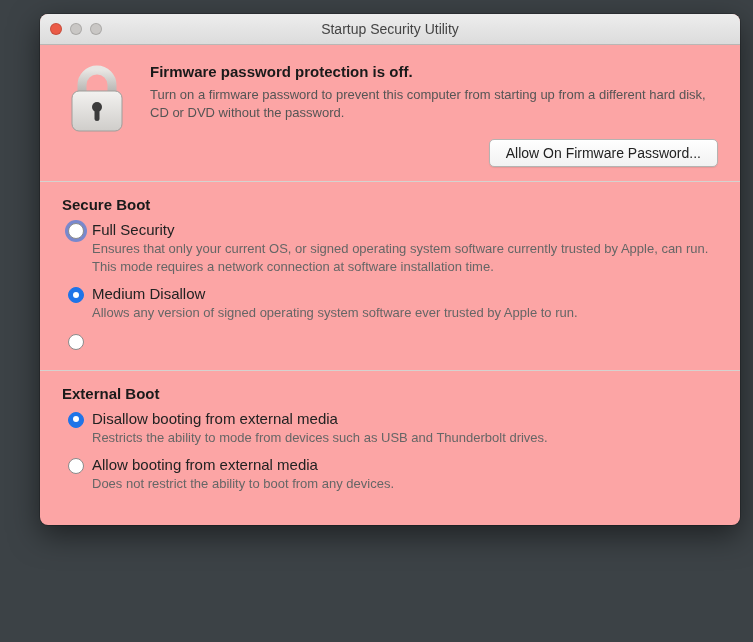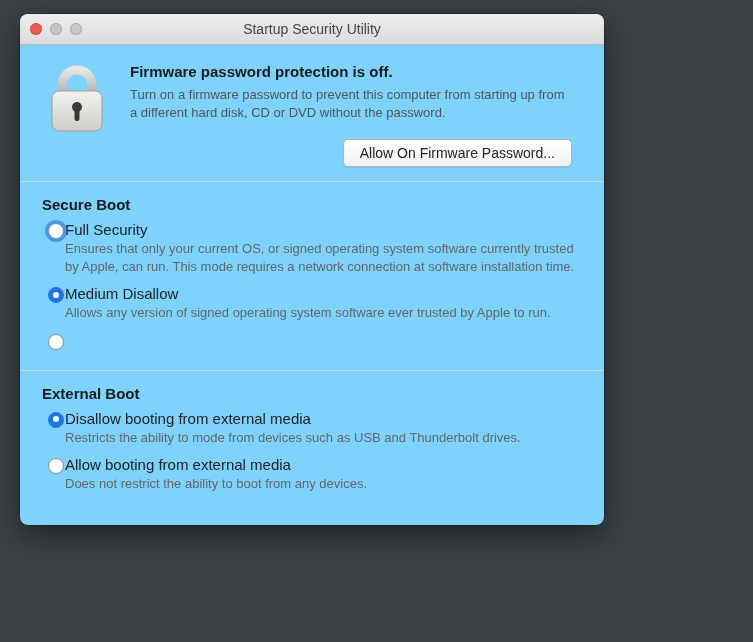--- a/index.html
+++ b/index.html
@@ -8,24 +8,24 @@
     width: 753px;
     height: 642px;
     background: #3c4246;
     font-family: -apple-system, "Helvetica Neue", Helvetica, Arial, sans-serif;
     font-size: 14px;
     color: #222;
     overflow: hidden;
   }
   .window {
     position: absolute;
-    left: 20px;
+    left: 40px;
     top: 14px;
-    width: 584px;
-    background: #7dd3fc;
+    width: 700px;
+    background: #fca5a5;
     border-radius: 8px;
     box-shadow: 0 10px 30px rgba(0,0,0,0.5), 0 0 0 1px rgba(0,0,0,0.2);
     overflow: hidden;
   }
   .titlebar {
     height: 30px;
     background: linear-gradient(#ededed, #dcdcdc);
     border-bottom: 1px solid #b9b7b5;
     display: flex;
     align-items: center;
@@ -48,21 +48,21 @@
     position: absolute;
     left: 0; right: 0;
     text-align: center;
     font-size: 14px;
     color: #444;
     pointer-events: none;
   }
   .content { padding: 0; }
   .firmware-section {
     display: flex;
-    padding: 18px 32px 14px 22px;
+    padding: 18px 22px 14px 22px;
     gap: 18px;
     border-bottom: 1px solid #d5d2cf;
   }
   .lock-icon {
     width: 70px;
     flex: 0 0 70px;
     display: flex;
     justify-content: center;
     align-items: flex-start;
   }
@@ -101,21 +101,21 @@
   }
   .section-heading {
     font-weight: 700;
     font-size: 15px;
     color: #1a1a1a;
     margin-bottom: 8px;
   }
   .option {
     display: flex;
     align-items: flex-start;
-    gap: 1px;
+    gap: 8px;
     margin: 6px 0 10px 6px;
   }
   .radio {
     width: 16px; height: 16px;
     border-radius: 50%;
     border: 1.5px solid #8b8b8b;
     background: #fff;
     flex: 0 0 16px;
     position: relative;
     margin-top: 2px;

